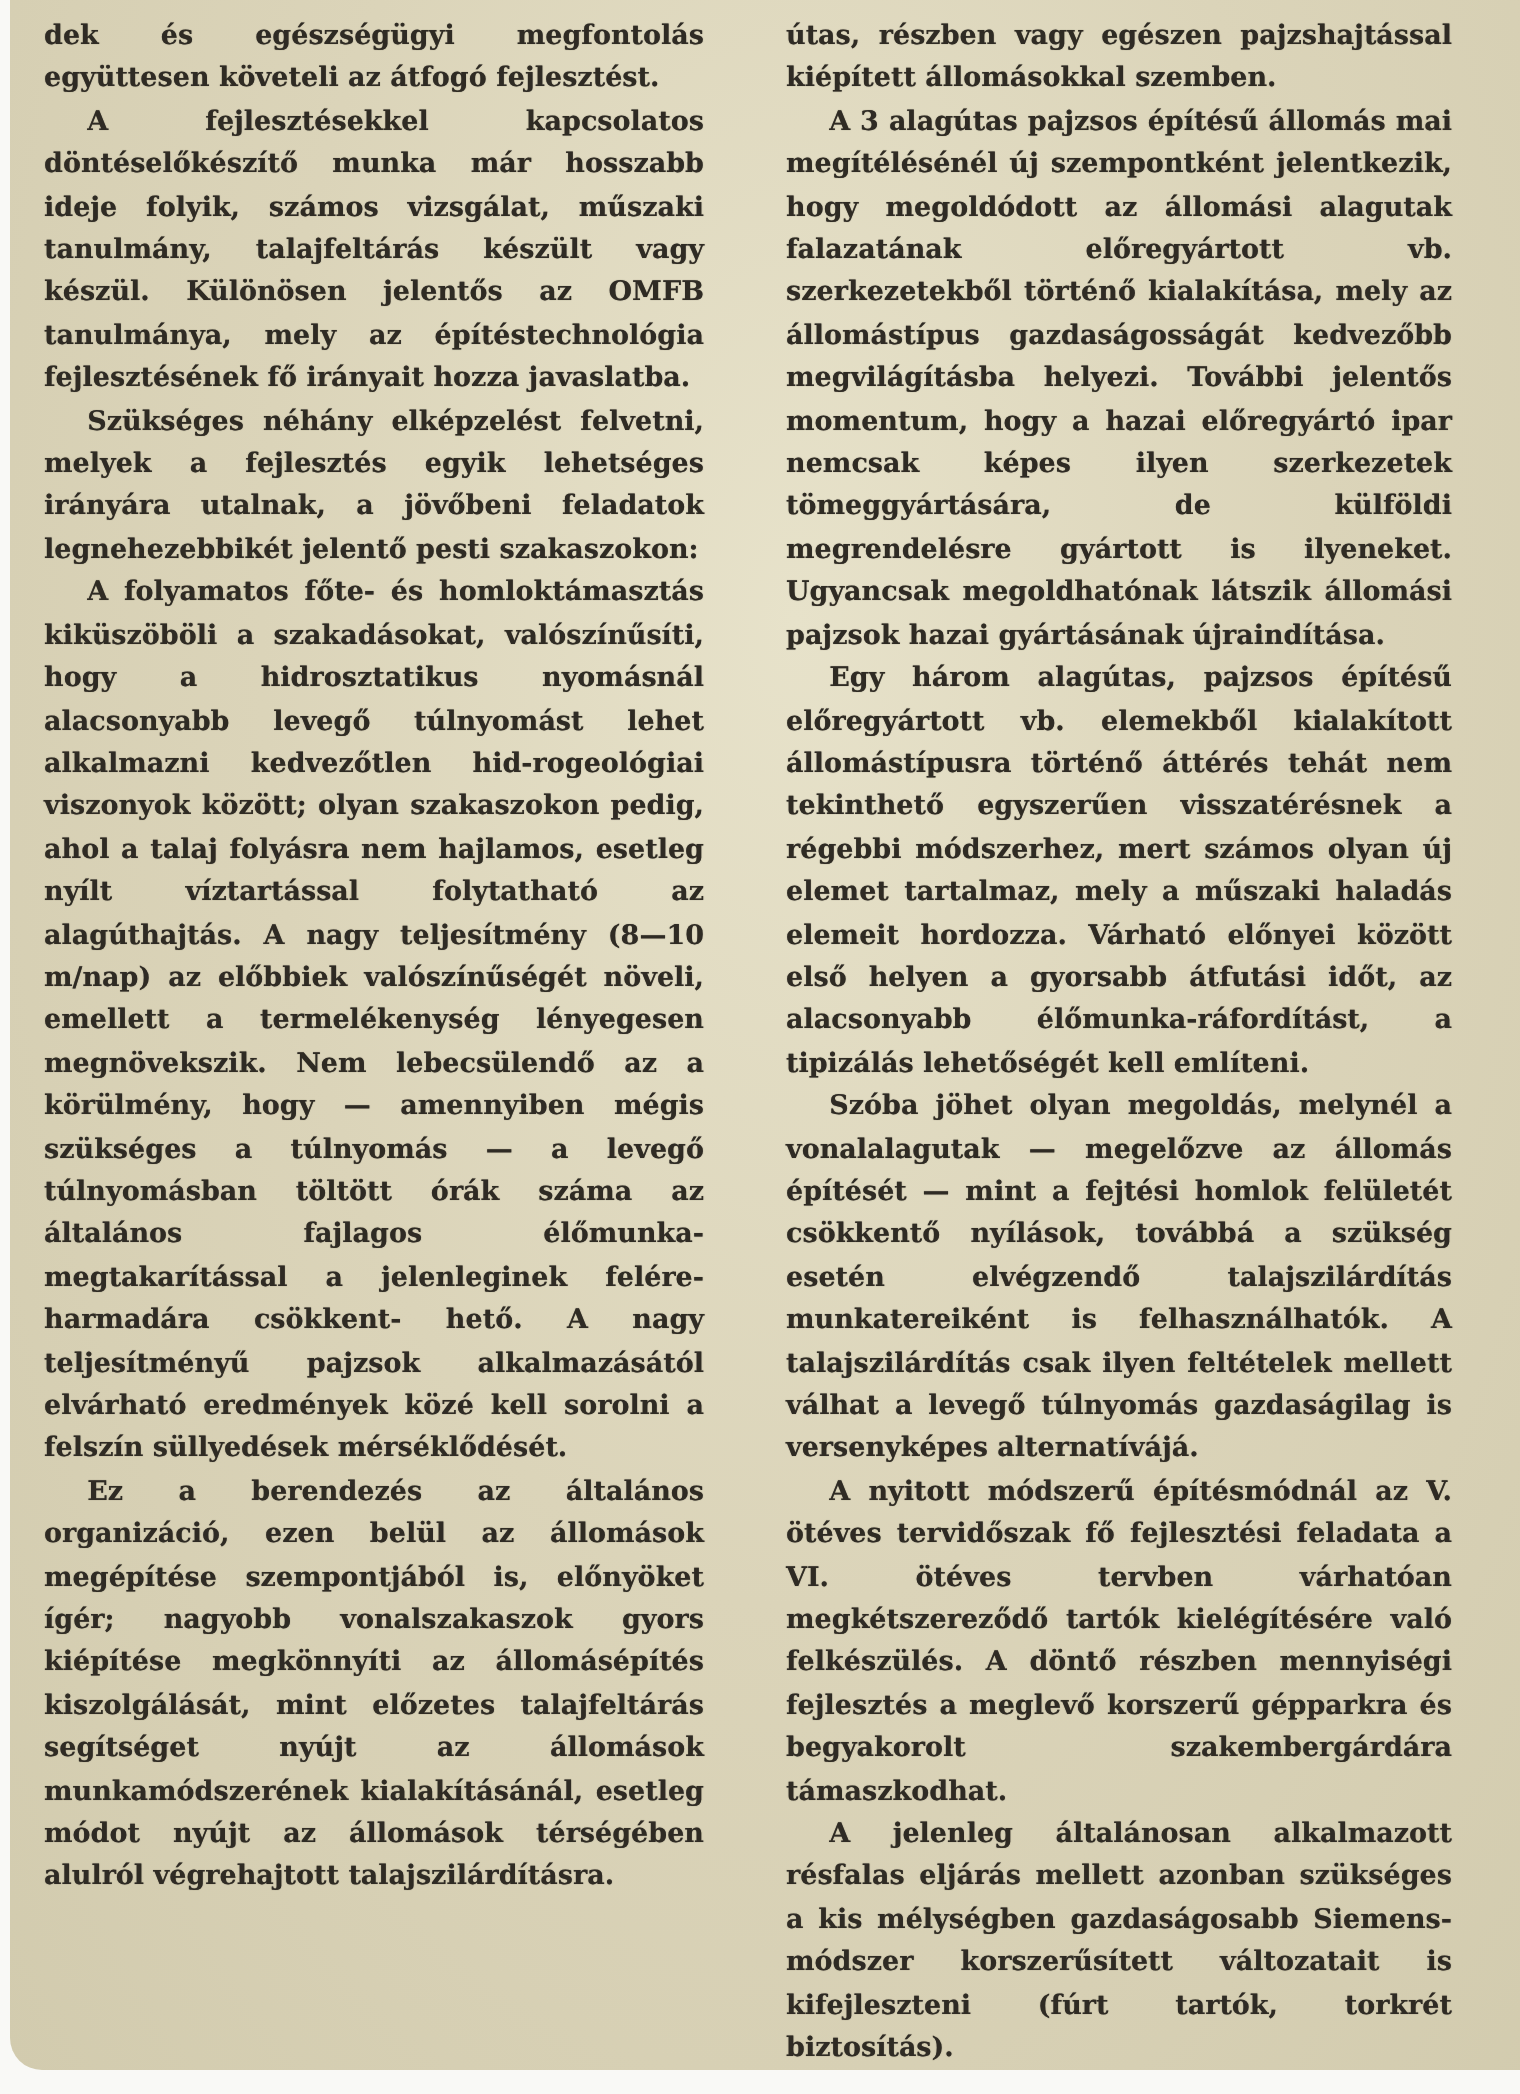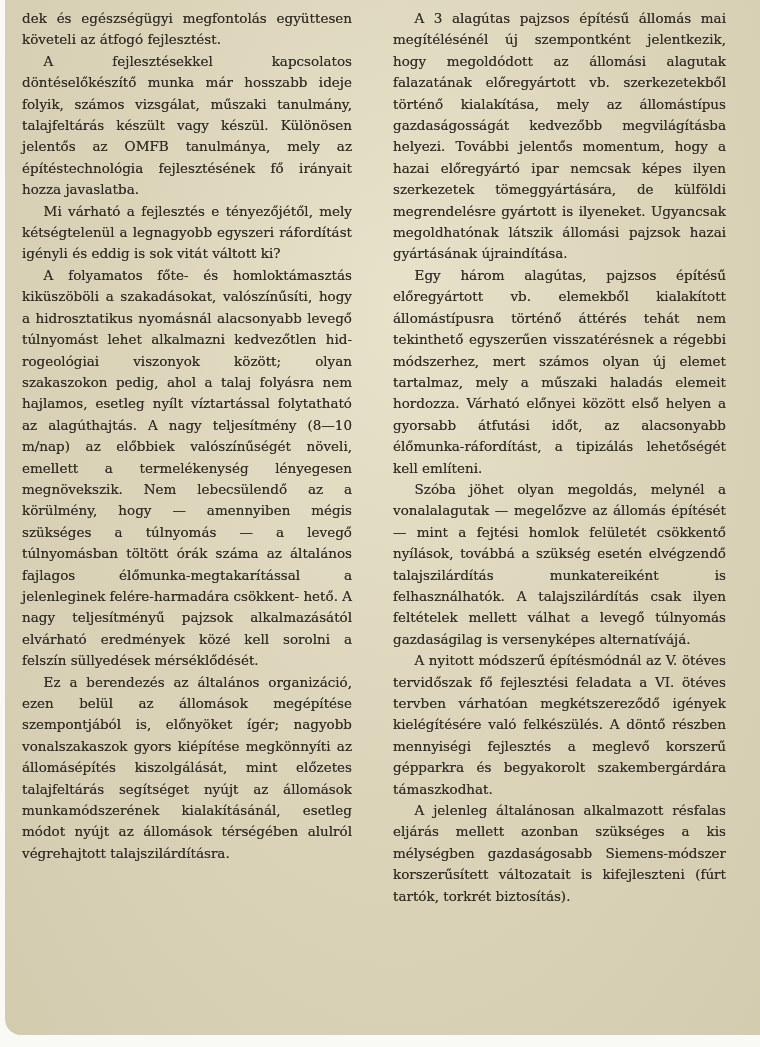--- a/index.html
+++ b/index.html
@@ -15,20 +15,21 @@
   }
   .page {
     position: absolute;
     left: 5px;
     top: 0;
     right: 0;
     bottom: 12px;
     background:
       radial-gradient(ellipse at 52% 30%, #e7e2ca 0%, #dbd4b9 48%, #d2cbae 100%);
     border-bottom-left-radius: 16px;
+    font-weight: bold;
   }
   .content {
     display: flex;
     gap: 41px;
     padding: 8px 14px 0 17px;
     font-family: "DejaVu Serif", "Liberation Serif", serif;
     font-size: 13.5px;
     line-height: 21.4px;
     color: #2f2b24;
     text-shadow: 0 0 0.45px rgba(47,43,36,0.65);  
@@ -42,29 +43,30 @@
 </style>
 </head>
 <body>
 
 <div class="page">
   <div class="content">
 
     <div class="col col-left">
       <p class="no-indent">dek és egészségügyi megfontolás együttesen követeli az átfogó fejlesztést.</p>
       <p>A fejlesztésekkel kapcsolatos döntéselőkészítő munka már hosszabb ideje folyik, számos vizsgálat, műszaki tanulmány, talajfeltárás készült vagy készül. Különösen jelentős az OMFB tanulmánya, mely az építéstechnológia fejlesztésének fő irányait hozza javaslatba.</p>
-      <p>Mi várható a fejlesztés e tényezőjétől, mely kétségtelenül a legnagyobb egyszeri ráfordítást igényli és eddig is sok vitát váltott ki?</p>
+      <p>Szükséges néhány elképzelést felvetni, melyek a fejlesztés egyik lehetséges irányára utalnak, a jövőbeni feladatok legnehezebbikét jelentő pesti szakaszokon:</p>
       <p>A folyamatos főte- és homloktámasztás kiküszöböli a szakadásokat, valószínűsíti, hogy a hidrosztatikus nyomásnál alacsonyabb levegő túlnyomást lehet alkalmazni kedvezőtlen hid-rogeológiai viszonyok között; olyan szakaszokon pedig, ahol a talaj folyásra nem hajlamos, esetleg nyílt víztartással folytatható az alagúthajtás. A nagy teljesítmény (8—10 m/nap) az előbbiek valószínűségét növeli, emellett a termelékenység lényegesen megnövekszik. Nem lebecsülendő az a körülmény, hogy — amennyiben mégis szükséges a túlnyomás — a levegő túlnyomásban töltött órák száma az általános fajlagos élőmunka-megtakarítással a jelenleginek felére-harmadára csökkent- hető. A nagy teljesítményű pajzsok alkalmazásától elvárható eredmények közé kell sorolni a felszín süllyedések mérséklődését.</p>
       <p>Ez a berendezés az általános organizáció, ezen belül az állomások megépítése szempontjából is, előnyöket ígér; nagyobb vonalszakaszok gyors kiépítése megkönnyíti az állomásépítés kiszolgálását, mint előzetes talajfeltárás segítséget nyújt az állomások munkamódszerének kialakításánál, esetleg módot nyújt az állomások térségében alulról végrehajtott talajszilárdításra.</p>
 
     </div>
 
     <div class="col col-right">
+      <p class="no-indent">útas, részben vagy egészen pajzshajtással kiépített állomásokkal szemben.</p>
       <p>A 3 alagútas pajzsos építésű állomás mai megítélésénél új szempontként jelentkezik, hogy megoldódott az állomási alagutak falazatának előregyártott vb. szerkezetekből történő kialakítása, mely az állomástípus gazdaságosságát kedvezőbb megvilágításba helyezi. További jelentős momentum, hogy a hazai előregyártó ipar nemcsak képes ilyen szerkezetek tömeggyártására, de külföldi megrendelésre gyártott is ilyeneket. Ugyancsak megoldhatónak látszik állomási pajzsok hazai gyártásának újraindítása.</p>
       <p>Egy három alagútas, pajzsos építésű előregyártott vb. elemekből kialakított állomástípusra történő áttérés tehát nem tekinthető egyszerűen visszatérésnek a régebbi módszerhez, mert számos olyan új elemet tartalmaz, mely a műszaki haladás elemeit hordozza. Várható előnyei között első helyen a gyorsabb átfutási időt, az alacsonyabb élőmunka-ráfordítást, a tipizálás lehetőségét kell említeni.</p>
       <p>Szóba jöhet olyan megoldás, melynél a vonalalagutak — megelőzve az állomás építését — mint a fejtési homlok felületét csökkentő nyílások, továbbá a szükség esetén elvégzendő talajszilárdítás munkatereiként is felhasználhatók. A talajszilárdítás csak ilyen feltételek mellett válhat a levegő túlnyomás gazdaságilag is versenyképes alternatívájá.</p>
-      <p>A nyitott módszerű építésmódnál az V. ötéves tervidőszak fő fejlesztési feladata a VI. ötéves tervben várhatóan megkétszereződő igények kielégítésére való felkészülés. A döntő részben mennyiségi fejlesztés a meglevő korszerű gépparkra és begyakorolt szakembergárdára támaszkodhat.</p>
+      <p>A nyitott módszerű építésmódnál az V. ötéves tervidőszak fő fejlesztési feladata a VI. ötéves tervben várhatóan megkétszereződő tartók kielégítésére való felkészülés. A döntő részben mennyiségi fejlesztés a meglevő korszerű gépparkra és begyakorolt szakembergárdára támaszkodhat.</p>
       <p>A jelenleg általánosan alkalmazott résfalas eljárás mellett azonban szükséges a kis mélységben gazdaságosabb Siemens-módszer korszerűsített változatait is kifejleszteni (fúrt tartók, torkrét biztosítás).</p>
 
     </div>
 
   </div>
 </div>
 
 </body></html>

